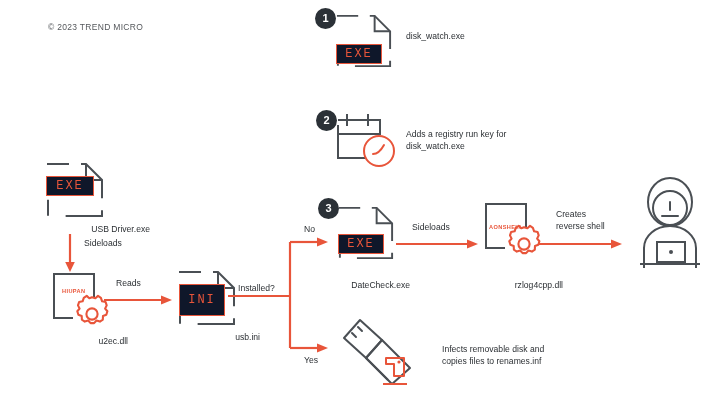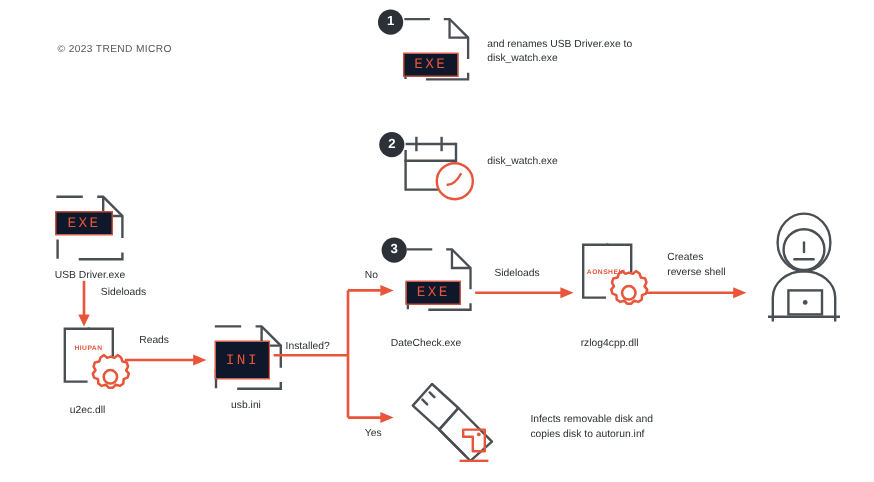--- a/index.html
+++ b/index.html
@@ -7,31 +7,31 @@
     width:728px;height:402px;
     background:#ffffff;
     font-family:"Liberation Sans", sans-serif;
     overflow:hidden;
     position:relative;
   }
   #stage{position:absolute;left:0;top:0;width:728px;height:402px;}
   .abs{position:absolute;}
 
   .copyright{
-    left:20px;top:35px;
+    left:20px;top:22px;
     font-size:8.5px;
     color:#55585c;
     letter-spacing:.3px;
     white-space:nowrap;
     padding-left:28px;
   }
 
   
   .node-label{
-    font-size:8.6px;color:#2b2f33;text-align:center;
+    font-size:8.6px;color:#2b2f33;text-align:right;
     white-space:nowrap;
   }
   .edge-label{
     font-size:8.6px;color:#2b2f33;white-space:nowrap;
   }
   .desc{
     font-size:8.6px;color:#2b2f33;line-height:12.4px;
   }
   .branch-label{font-size:8.6px;color:#2b2f33;padding-left:12px;}
 
@@ -140,41 +140,41 @@
 
   <div class="abs badge" style="left:315px;top:8px;">1</div>
   <div class="fileicon abs" style="left:334px;top:12px;">
     <svg class="ink" width="60" height="58" viewBox="0 0 62 60">
       <path d="M4 4 H42 L58 20 V56 H4 Z" fill="none" stroke="#4a4f54" stroke-width="2" stroke-linecap="square" stroke-dasharray="20 14 44 14 40"></path>
       <path d="M42 4 L42 20 L58 20" fill="none" stroke="#4a4f54" stroke-width="2"></path>
     </svg>
   </div>
   <div class="tagbox" style="left:336px;top:44px;width:46px;height:20px;font-size:12px;">EXE</div>
   <div class="abs desc" style="left:406px;top:30px;width:240px;">
-    <div>and renames USB Driver.exe to</div>
     <div>disk_watch.exe</div>
   </div>
 
   <div class="abs badge" style="left:316px;top:110px;">2</div>
   <div class="abs" style="left:330px;top:108px;">
     <svg class="ink" width="66" height="62" viewBox="0 0 66 62">
 
       <line x1="8" y1="12" x2="50" y2="12" stroke="#4a4f54" stroke-width="2"></line>
       <line x1="17" y1="6" x2="17" y2="18" stroke="#4a4f54" stroke-width="2"></line>
       <line x1="38" y1="6" x2="38" y2="18" stroke="#4a4f54" stroke-width="2"></line>
 
       <path d="M50 12 V26 H8" fill="none" stroke="#4a4f54" stroke-width="2" stroke-linecap="square"></path>
       <path d="M8 18 V50 H34" fill="none" stroke="#4a4f54" stroke-width="2" stroke-linecap="square"></path>
     </svg>
     <svg class="ink abs" style="left:32px;top:26px;" width="34" height="34" viewBox="0 0 34 34">
       <circle cx="17" cy="17" r="15" fill="#fff" stroke="#E8553A" stroke-width="2"></circle>
       <path d="M11 20 Q17 20 22 11" fill="none" stroke="#E8553A" stroke-width="2" stroke-linecap="round"></path>
     </svg>
   </div>
   <div class="abs desc" style="left:406px;top:128px;width:240px;">
+    <div>Adds a registry run key for</div>
     <div>disk_watch.exe</div>
   </div>
 
   <div class="abs badge" style="left:318px;top:198px;">3</div>
 
   <div class="fileicon abs" style="left:336px;top:204px;">
     <svg class="ink" width="60" height="58" viewBox="0 0 62 60">
       <path d="M4 4 H42 L58 20 V56 H4 Z" fill="none" stroke="#4a4f54" stroke-width="2" stroke-linecap="square" stroke-dasharray="20 14 44 14 40"></path>
       <path d="M42 4 L42 20 L58 20" fill="none" stroke="#4a4f54" stroke-width="2"></path>
     </svg>
@@ -250,16 +250,16 @@
 
       <g fill="none" stroke="#E8553A" stroke-width="2" stroke-linejoin="round">
         <path d="M60 46 H78 V64 H68 V52 H60 Z"></path>
         <line x1="58" y1="72" x2="80" y2="72" stroke-linecap="square"></line>
         <circle cx="73" cy="50" r="1.6" fill="#E8553A" stroke="none"></circle>
       </g>
     </svg>
   </div>
   <div class="abs desc" style="left:414px;top:343px;width:230px;margin-left:28px;">
     <div>Infects removable disk and</div>
-    <div>copies disk to autorun.inf</div>
+    <div>copies files to renames.inf</div>
   </div>
 
 </div>
 
 </body></html>

